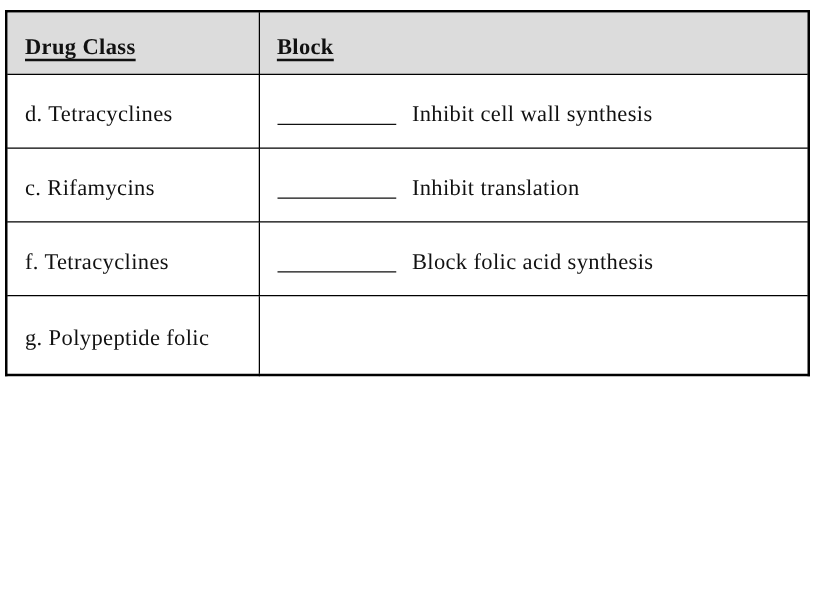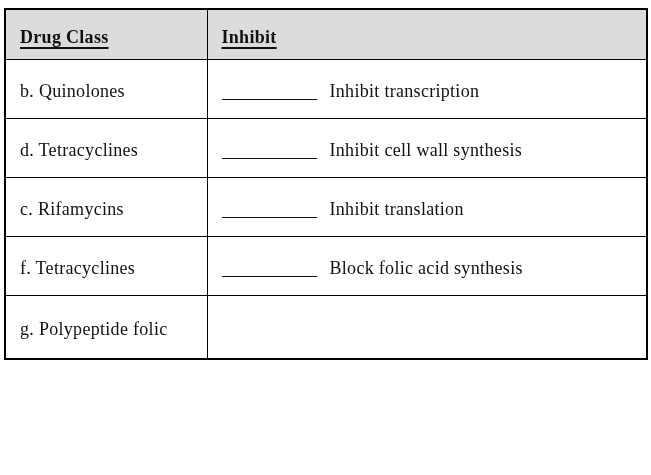--- a/index.html
+++ b/index.html
@@ -70,33 +70,25 @@
     <colgroup>
       <col class="col-drug">
       <col class="col-action">
     </colgroup>
     <thead>
       <tr>
         <th>
           <span class="header-label">Drug Class</span>
         </th>
         <th>
-          <span class="header-label">Inhibit</span>
+          <span class="header-label">Block</span>
         </th>
       </tr>
     </thead>
     <tbody>
-      <tr>
-        <td>
-          <span>b. Quinolones</span>
-        </td>
-        <td>
-          <span class="answer-blank"></span><span>Inhibit transcription</span>
-        </td>
-      </tr>
       <tr>
         <td>
           <span>d. Tetracyclines</span>
         </td>
         <td>
           <span class="answer-blank"></span><span>Inhibit cell wall synthesis</span>
         </td>
       </tr>
       <tr>
         <td>

